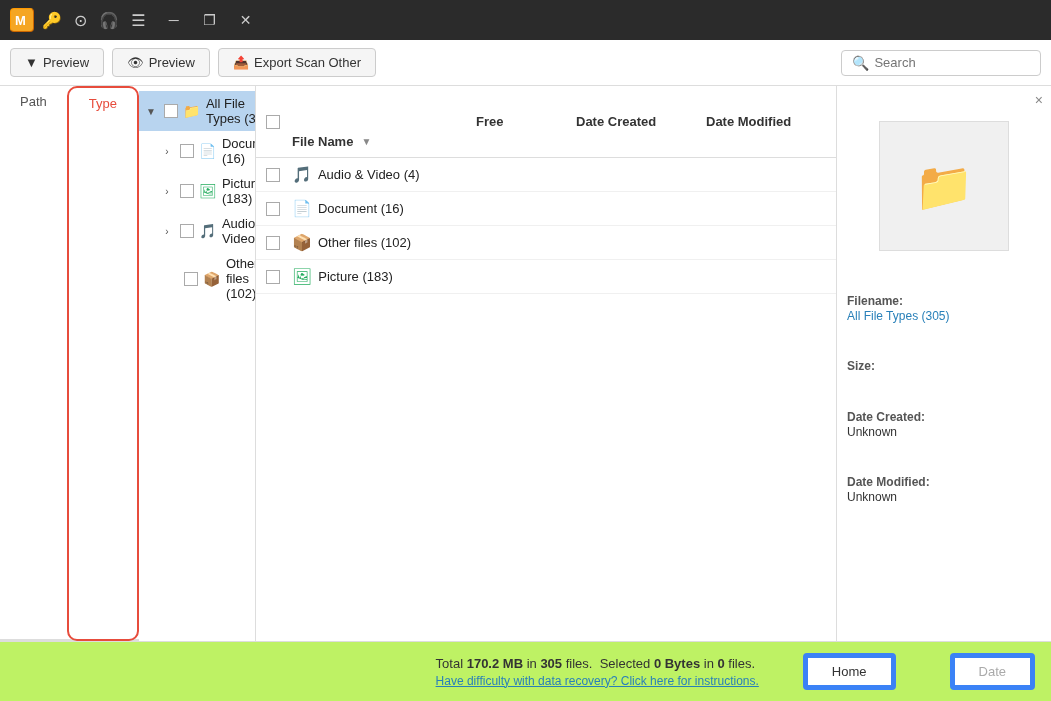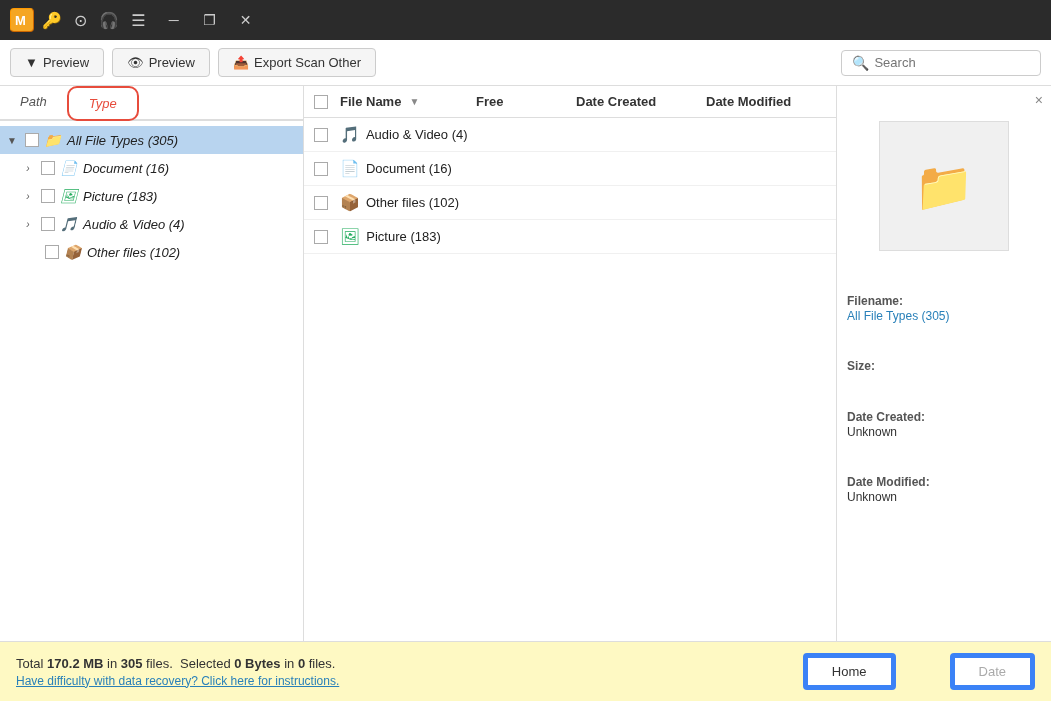--- a/index.html
+++ b/index.html
@@ -73,28 +73,27 @@
     
     .main-content {
       display: flex;
       flex: 1;
       overflow: hidden;
       background: #fff;
     }
 
     
     .sidebar {
-      width: 304px;
+      width: 256px;
       border-right: 1px solid #ddd;
       display: flex;
-      flex-direction: column;
+      flex-direction: row;
       overflow-y: auto;
       flex-shrink: 0;
       background: #fff;
-      font-style: italic;
     }
 
     
     .tabs {
       display: flex;
       border-bottom: 2px solid #ddd;
       background: #fff;
       flex-shrink: 0;
     }
     .tab {
@@ -151,21 +150,21 @@
     
     .file-table-header {
       display: flex;
       align-items: center;
       border-bottom: 1px solid #ddd;
       padding: 8px 10px;
       background: #fff;
       flex-shrink: 0;
     }
     .file-table-header .col-check { width: 26px; flex-shrink: 0; }
-    .file-table-header .col-name { flex: 1; display: flex; align-items: center; gap: 8px; font-weight: 600; color: #333; }
+    .file-table-header .col-name { flex: 1; display: flex; align-items: center; gap: 8px; font-weight: 600; color: #333; margin-top: 40px; }
     .file-table-header .col-size { width: 100px; font-weight: 600; color: #333; }
     .file-table-header .col-date-created { width: 130px; font-weight: 600; color: #333; }
     .file-table-header .col-date-modified { width: 120px; font-weight: 600; color: #333; }
     .sort-arrow { font-size: 10px; color: #888; }
     .header-checkbox {
       width: 14px; height: 14px; border: 1px solid #aaa; background: #fff; flex-shrink: 0;
     }
 
     
     .file-list { overflow-y: auto; flex: 1; }
@@ -211,26 +210,26 @@
       font-size: 48px; color: #f0a500;
     }
     .preview-info { width: 100%; font-size: 12px; color: #333; }
     .preview-info-row { display: flex; flex-direction: column; margin-bottom: 8px; }
     .preview-info-label { color: #555; font-weight: 600; font-size: 12px; margin-top: 28px; }
     .preview-info-value { color: #2980b9; font-size: 12px; margin-top: 1px; }
     .preview-info-value.plain { color: #333; }
 
     
     .statusbar {
-      background: #fef9c3;
+      background: #bef264;
       border-top: 1px solid #ddd;
       padding: 0 16px;
       display: flex;
       align-items: center;
-      justify-content: space-between;
+      justify-content: flex-end;
       flex-shrink: 0;
       height: 60px;
     }
     .statusbar-left { display: flex; flex-direction: column; gap: 3px; }
     .status-text { font-size: 13px; color: #333; }
     .status-text b { font-weight: 700; }
     .status-link { font-size: 12px; color: #2980b9; cursor: pointer; text-decoration: underline; }
     .statusbar-right { display: flex; gap: 10px; }
     .status-btn {
       padding: 6px 24px;

